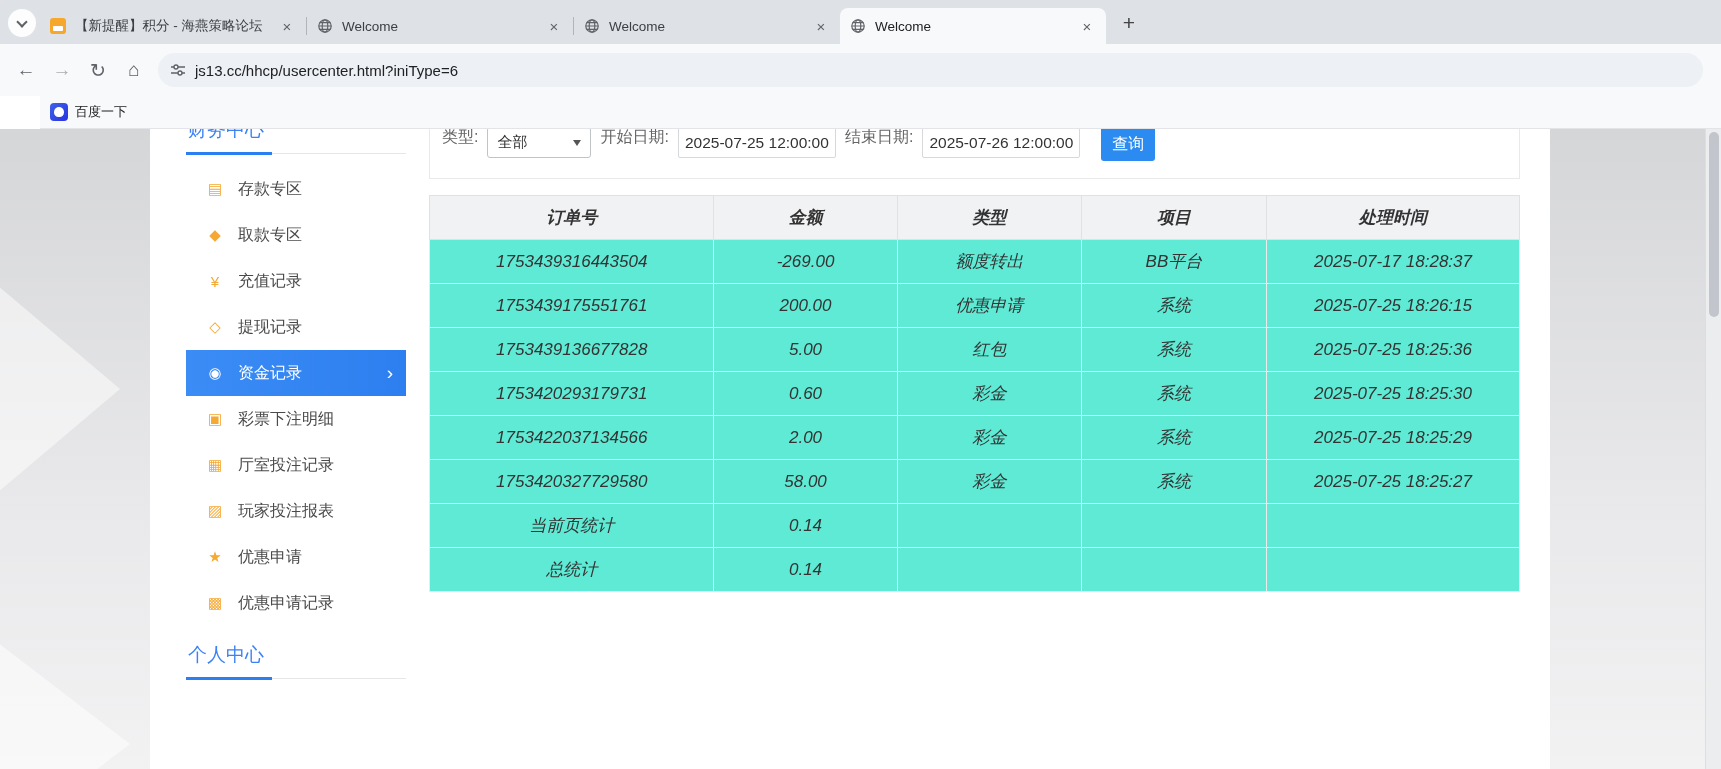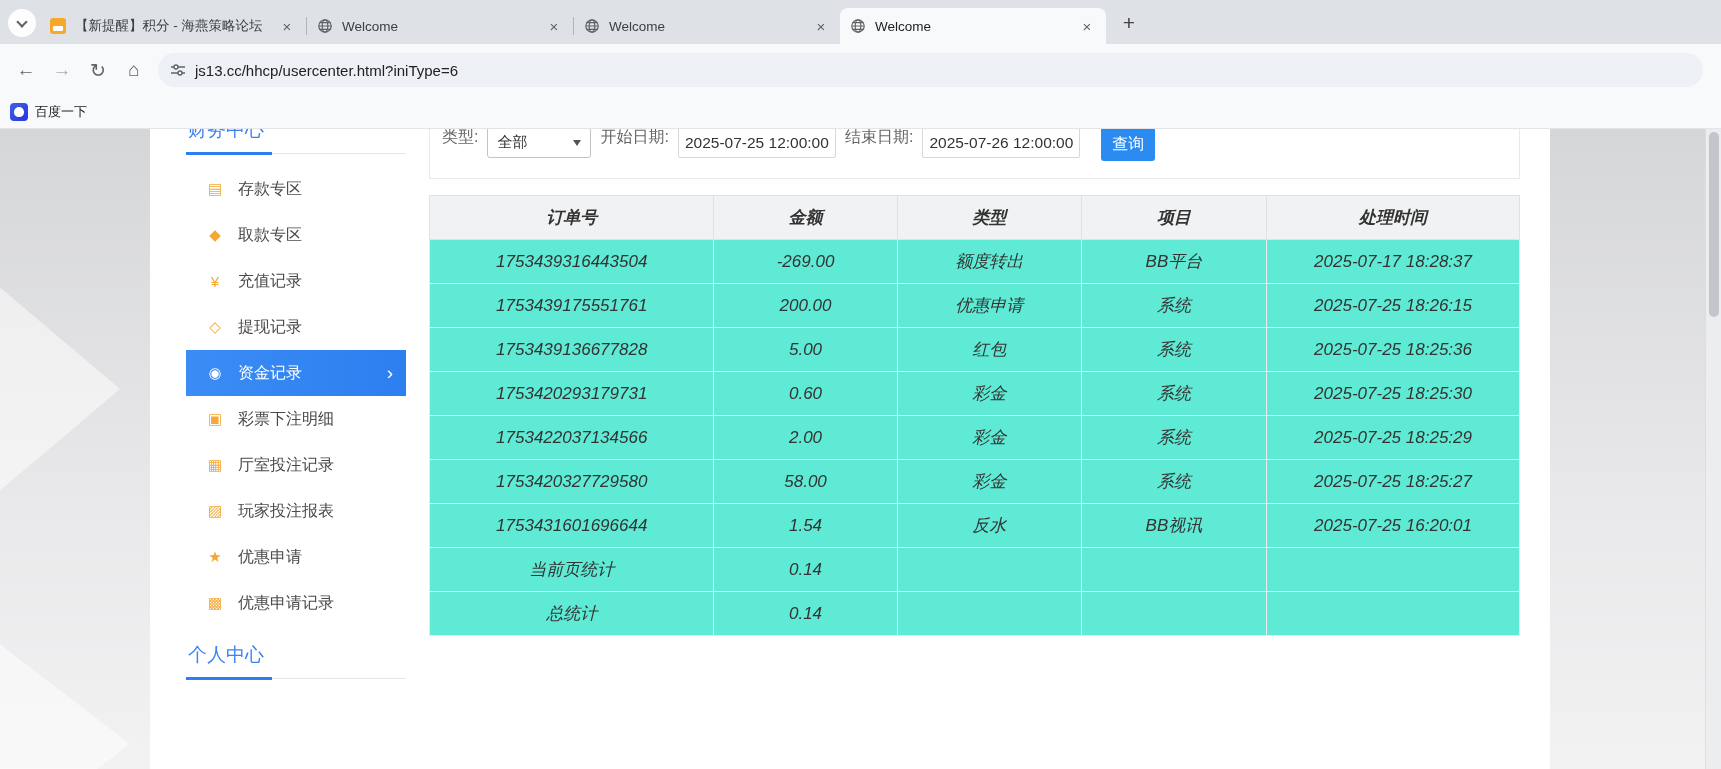--- a/index.html
+++ b/index.html
@@ -17,21 +17,21 @@
   .fav-forum{background:#F6A82C;border-radius:3px;position:relative;}
   .fav-forum::after{content:'';position:absolute;left:3px;right:3px;bottom:3px;height:5px;background:#fff;border-radius:1px;}
   .tab-title{flex:1;white-space:nowrap;overflow:hidden;}
   .tab-close{width:18px;height:18px;border-radius:50%;display:flex;align-items:center;justify-content:center;color:#5F6368;font-size:15px;flex:none;cursor:pointer;}
   .newtab{width:30px;height:30px;display:flex;align-items:center;justify-content:center;margin:0 0 6px 8px;font-size:21px;color:#444;cursor:pointer;}
   .navbar{height:52px;background:#F8F9FA;display:flex;align-items:center;padding:0 8px;}
   .nav-btn{width:36px;height:36px;border-radius:50%;display:flex;align-items:center;justify-content:center;font-size:19px;color:#5F6368;cursor:pointer;}
   .nav-btn.disabled{color:#A9ADB3;}
   .omnibox{flex:1;height:34px;margin:0 10px 0 6px;background:#EDF0F4;border-radius:17px;display:flex;align-items:center;padding:0 12px;gap:9px;}
   .url{font-size:15px;color:#202124;}
-  .bookmarksbar{height:33px;background:#F8F9FA;border-bottom:1px solid #E2E4E7;display:flex;align-items:center;padding:0 10px;gap:7px;}
+  .bookmarksbar{height:33px;background:#F8F9FA;border-bottom:1px solid #E2E4E7;display:flex;align-items:center;padding:0 10px;gap:7px;margin-left:40px;}
   .bm-fav{width:18px;height:18px;border-radius:4px;background:linear-gradient(135deg,#3E63E8,#2932E1);position:relative;flex:none;}
   .bm-fav::after{content:'';position:absolute;left:4px;top:4px;width:10px;height:10px;background:#fff;border-radius:50% 50% 45% 45%;}
   .bm-label{font-size:13px;color:#202124;}
   
   .page{height:640px;display:flex;background:#fff;overflow:hidden;}
   .band{background:linear-gradient(180deg,#D5D6D8 0%,#E9E9EB 60%,#F2F2F3 100%);position:relative;overflow:hidden;}
   .band-left{width:150px;}
   .band-right{flex:1;}
   .tri{position:absolute;background:rgba(255,255,255,.5);}
   .tri1{left:-10px;top:150px;width:130px;height:220px;clip-path:polygon(0 0,100% 50%,0 100%);}
@@ -272,27 +272,20 @@
               <td>2025-07-25 18:25:29</td>
             </tr>
             <tr>
               <td>1753420327729580</td>
               <td>58.00</td>
               <td>彩金</td>
               <td>系统</td>
               <td>2025-07-25 18:25:27</td>
             </tr>
             <tr>
-              <td>1753431601696644</td>
-              <td>1.54</td>
-              <td>反水</td>
-              <td>BB视讯</td>
-              <td>2025-07-25 16:20:01</td>
-            </tr>
-            <tr>
               <td>当前页统计</td>
               <td>0.14</td>
               <td></td>
               <td></td>
               <td></td>
             </tr>
             <tr>
               <td>总统计</td>
               <td>0.14</td>
               <td></td>

